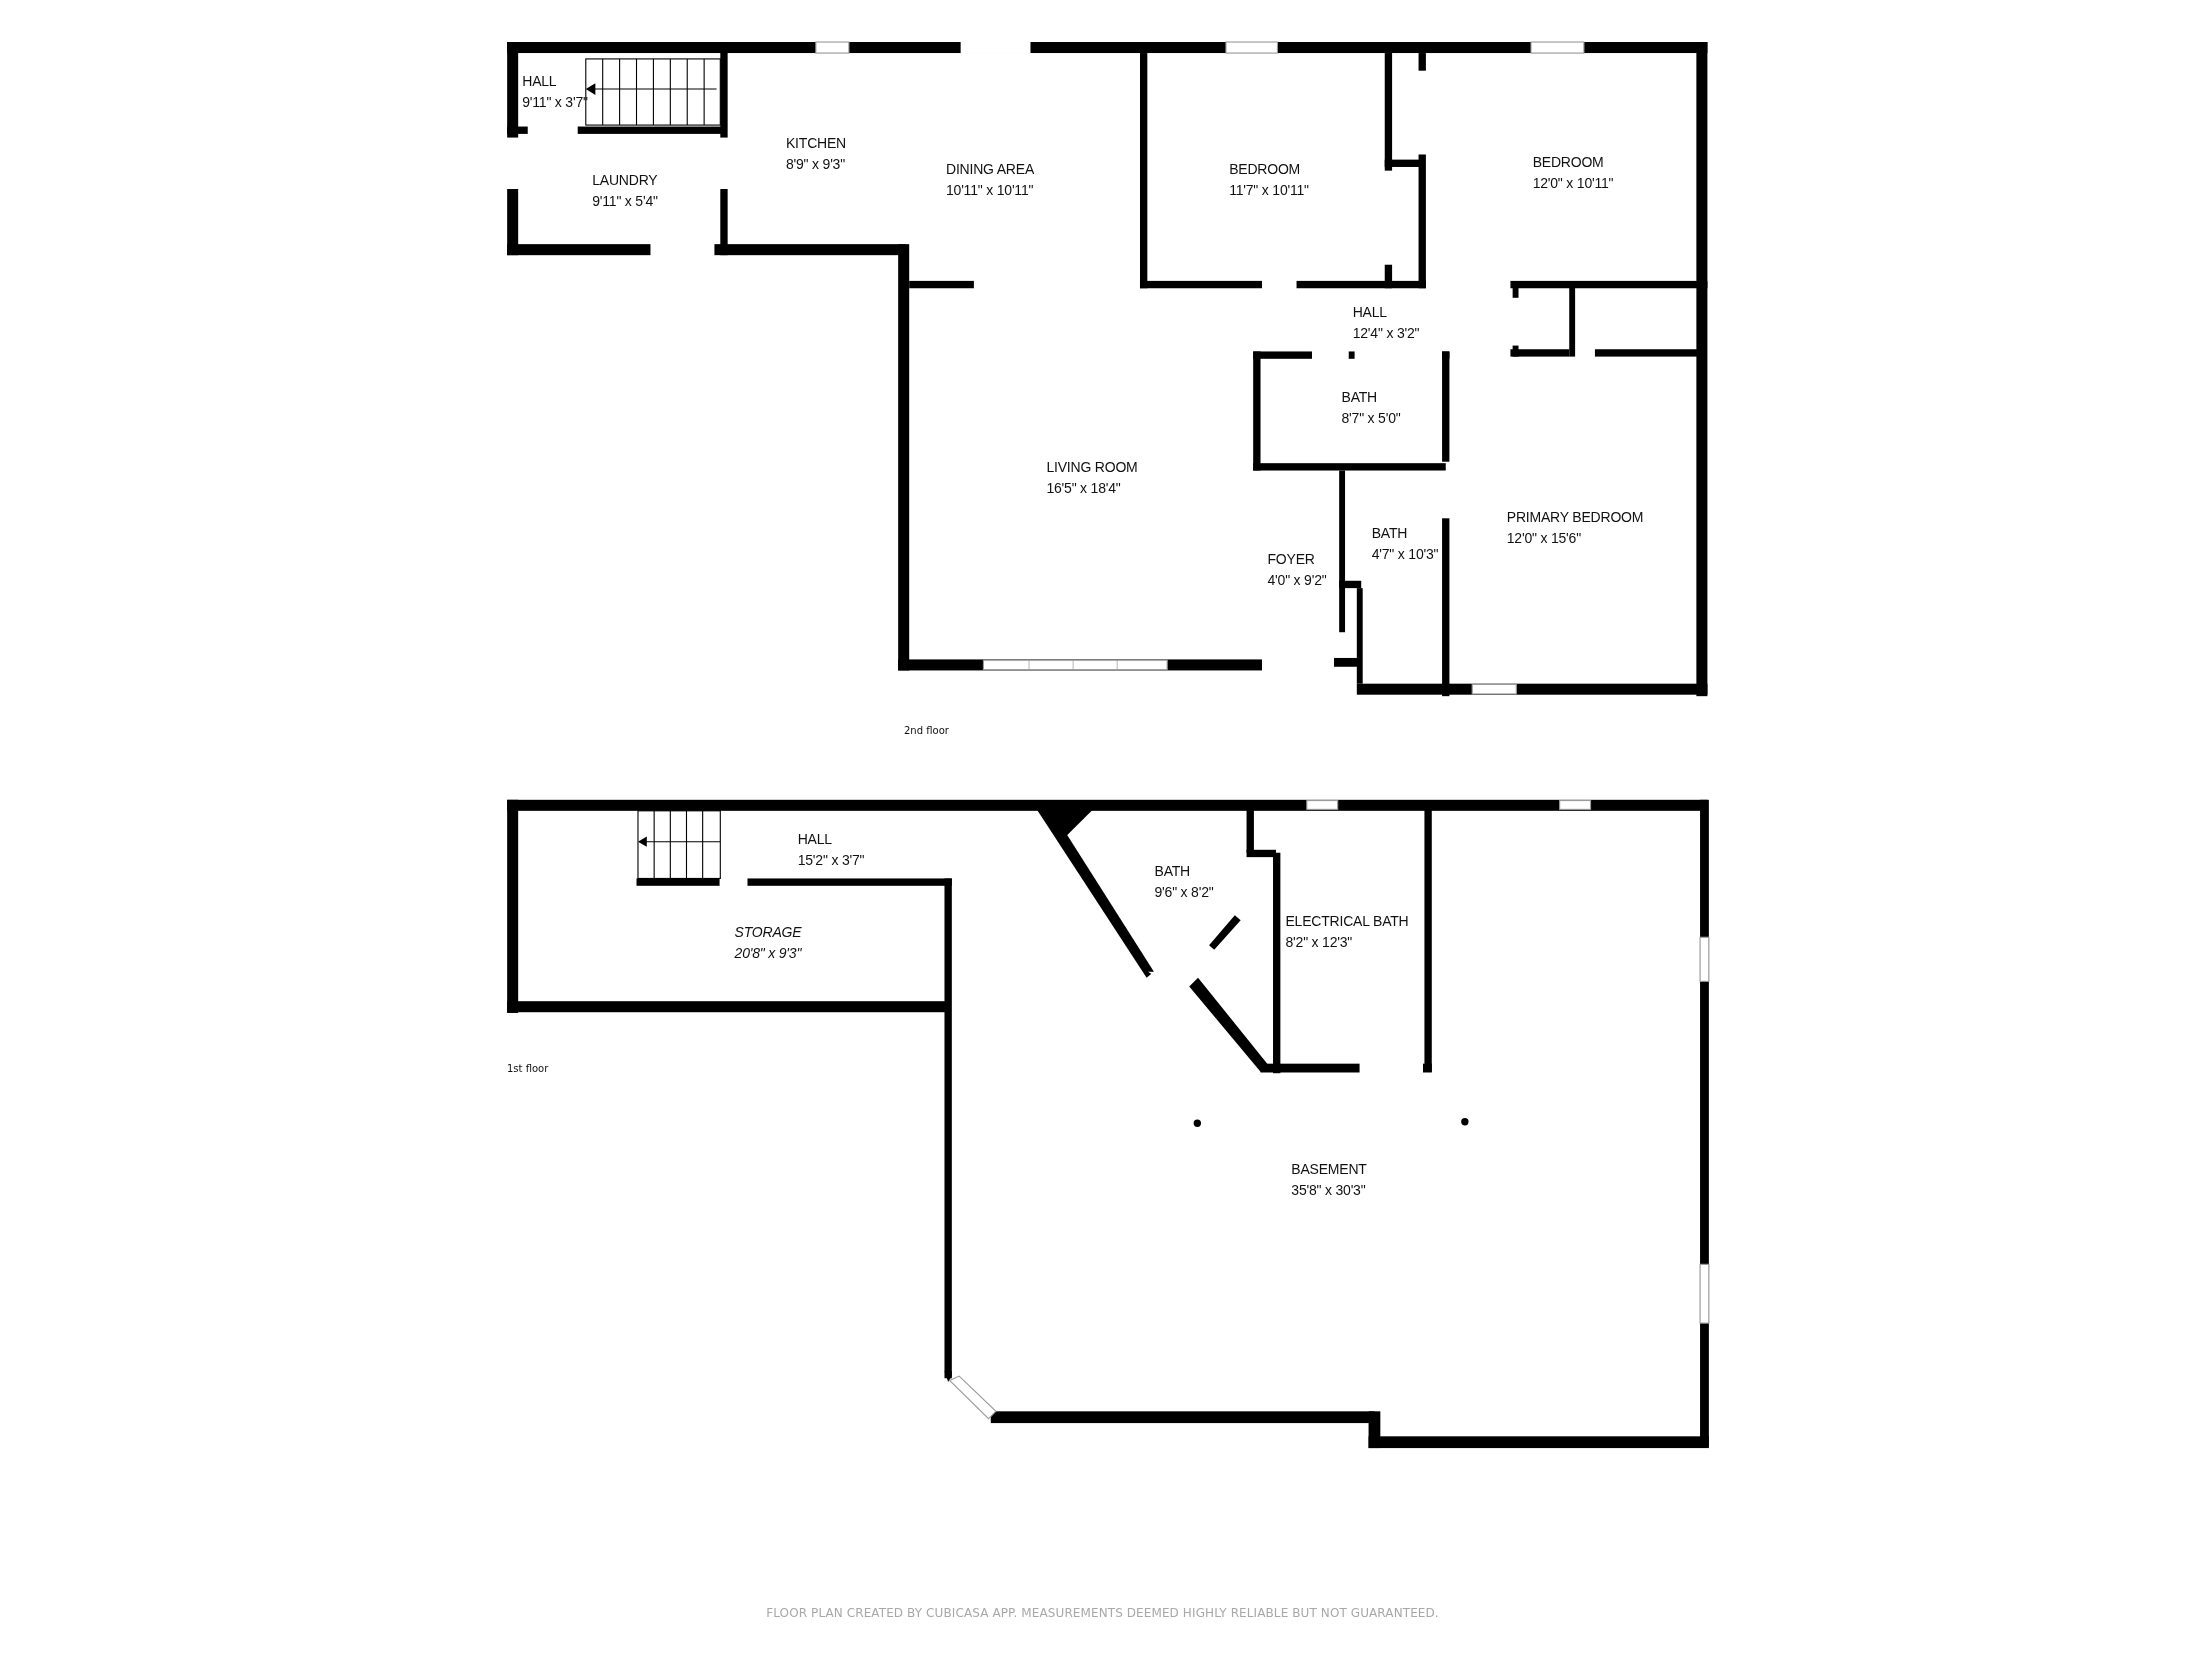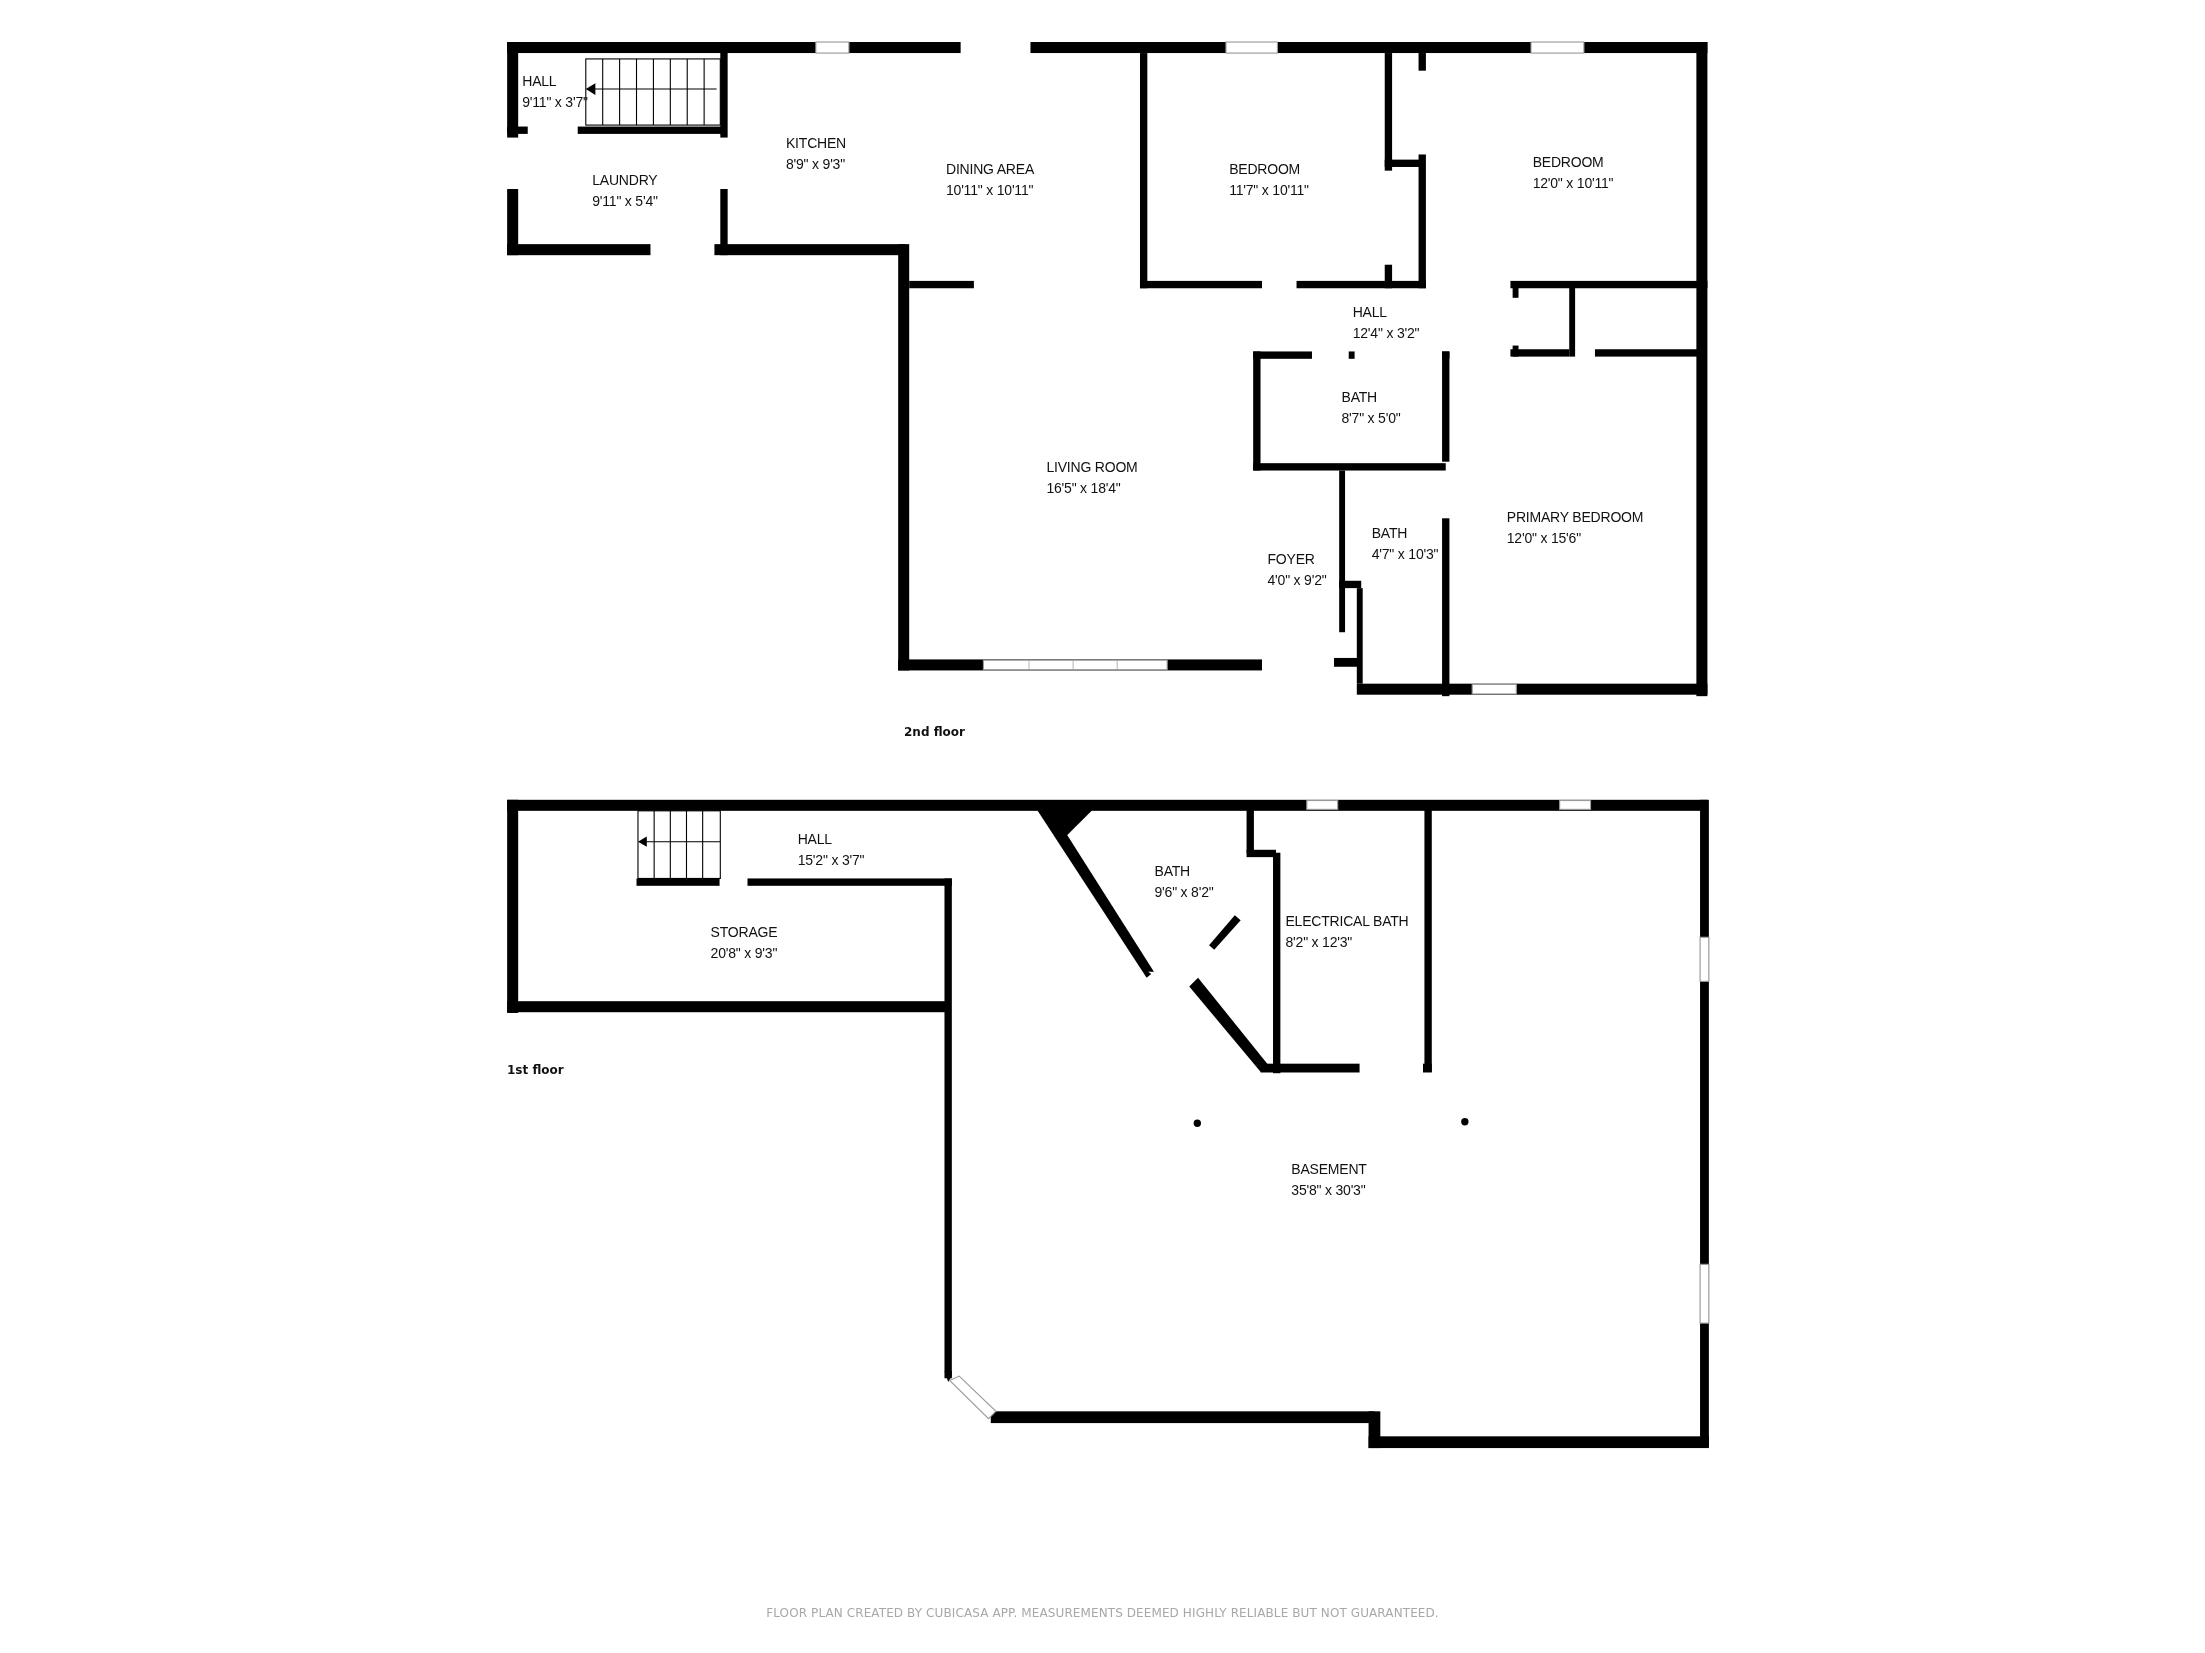--- a/index.html
+++ b/index.html
@@ -4,21 +4,21 @@
 <style>
   html, body { margin: 0; padding: 0; background: #ffffff; }
   body { width: 2205px; height: 1654px; position: relative; overflow: hidden; font-family: "Liberation Sans", "DejaVu Sans", sans-serif; }
   #plan { position: absolute; left: 0; top: 0; width: 2205px; height: 1654px; }
   .wall { fill: #000000; }
   .win { fill: #ffffff; stroke: #9a9a9a; stroke-width: 1.5; }
   .door { fill: #ffffff; }
   .stair { fill: none; stroke: #000; stroke-width: 1.5; }
   .lbl { position: absolute; transform: translate(-50%, -50%); color: #111; font-size: 14px; line-height: 20.6px; white-space: nowrap; letter-spacing: -0.2px; font-family: "Liberation Sans", sans-serif; }
   .lbl .dim { display: block; }
-  .floor-title { position: absolute; font-size: 12px; color: #111; font-family: "DejaVu Sans", sans-serif; font-weight: bold; }
+  .floor-title { position: absolute; font-size: 10px; color: #111; font-family: "DejaVu Sans", sans-serif; }
   .disclaimer { position: absolute; left: 50%; top: 1606px; transform: translateX(-50%); font-size: 12px; color: #a8a8a8; letter-spacing: 0.1px; white-space: nowrap; font-family: "DejaVu Sans", sans-serif; }
   .tick { fill: #000; }
   .post { fill: #000; }
 </style>
 </head>
 <body>
 
 <svg id="plan" viewBox="0 0 3000 2250" xmlns="http://www.w3.org/2000/svg">
 
   <g>
@@ -182,21 +182,21 @@
   <div class="lbl" style="left:1092px;top:470px;margin-top:8px;"><span>LIVING ROOM</span><span class="dim">16'5" x 18'4"</span></div>
   <div class="lbl" style="left:1405px;top:544px;"><span>BATH</span><span class="dim">4'7" x 10'3"</span></div>
   <div class="lbl" style="left:1575px;top:528px;"><span>PRIMARY BEDROOM</span><span class="dim">12'0" x 15'6"</span></div>
   <div class="lbl" style="left:1297px;top:570px;"><span>FOYER</span><span class="dim">4'0" x 9'2"</span></div>
 </div>
 
 <div class="floor-title" style="left:904px;top:725px;">2nd floor</div>
 
 <div>
   <div class="lbl" style="left:831px;top:850px;"><span>HALL</span><span class="dim">15'2" x 3'7"</span></div>
-  <div class="lbl" style="left:744px;top:943px;"><span>STORAGE</span><span class="dim">20'8" x 9'3"</span></div>
+  <div class="lbl" style="left:768px;top:943px;font-style:italic;"><span>STORAGE</span><span class="dim">20'8" x 9'3"</span></div>
   <div class="lbl" style="left:1184px;top:882px;"><span>BATH</span><span class="dim">9'6" x 8'2"</span></div>
   <div class="lbl" style="left:1347px;top:932px;"><span>ELECTRICAL BATH</span><span class="dim">8'2" x 12'3"</span></div>
   <div class="lbl" style="left:1329px;top:1180px;"><span>BASEMENT</span><span class="dim">35'8" x 30'3"</span></div>
 </div>
 
 <div class="floor-title" style="left:507px;top:1063px;">1st floor</div>
 
 <div class="disclaimer">FLOOR PLAN CREATED BY CUBICASA APP. MEASUREMENTS DEEMED HIGHLY RELIABLE BUT NOT GUARANTEED.</div>
 
 

